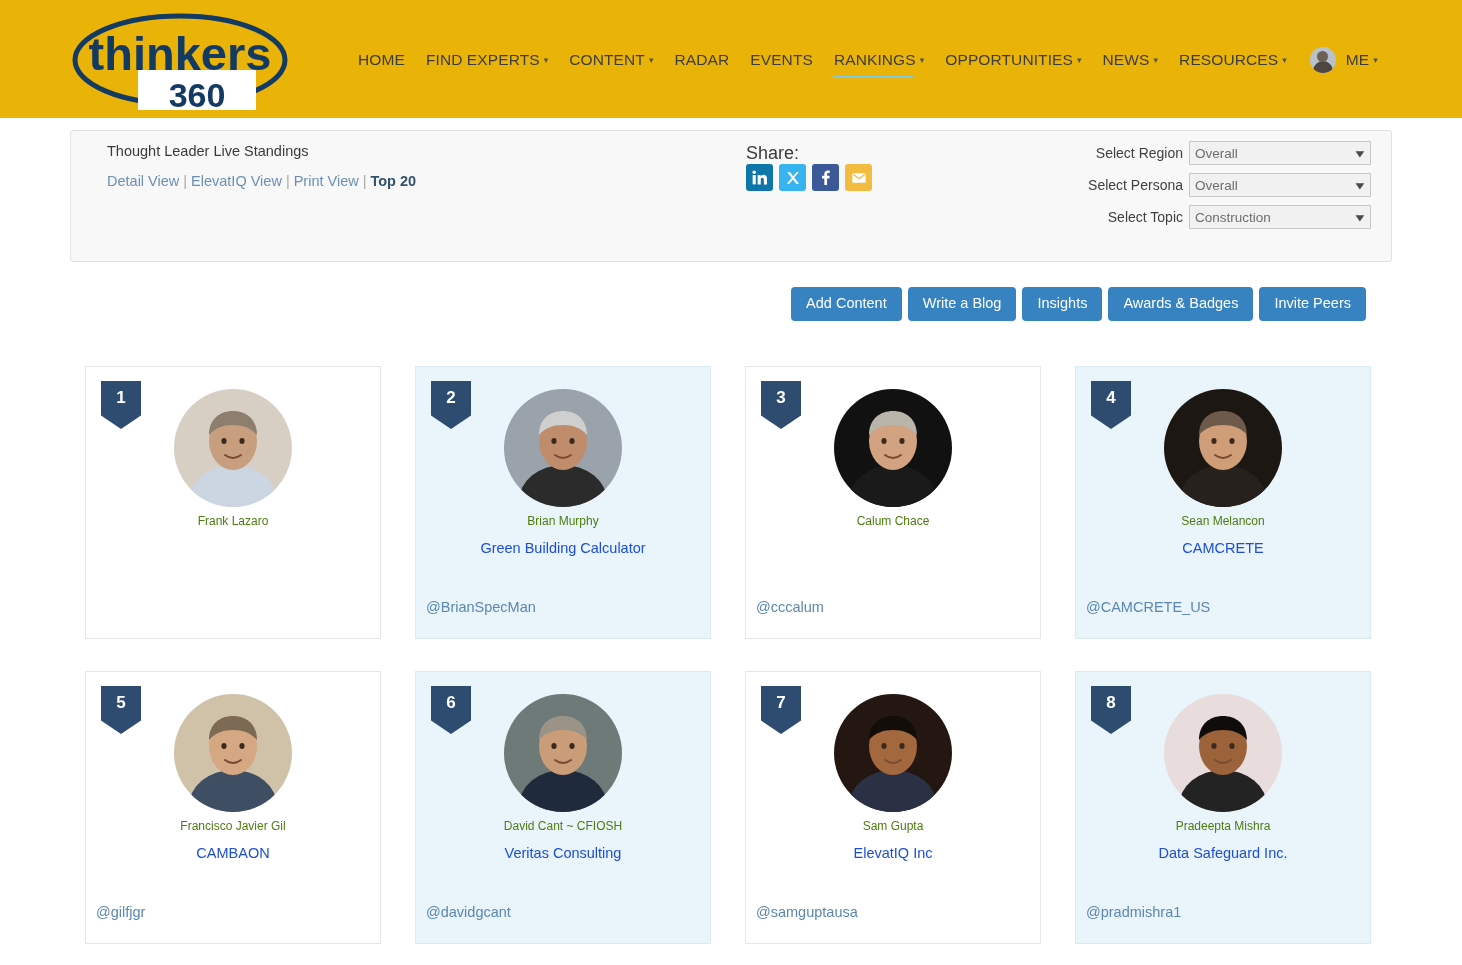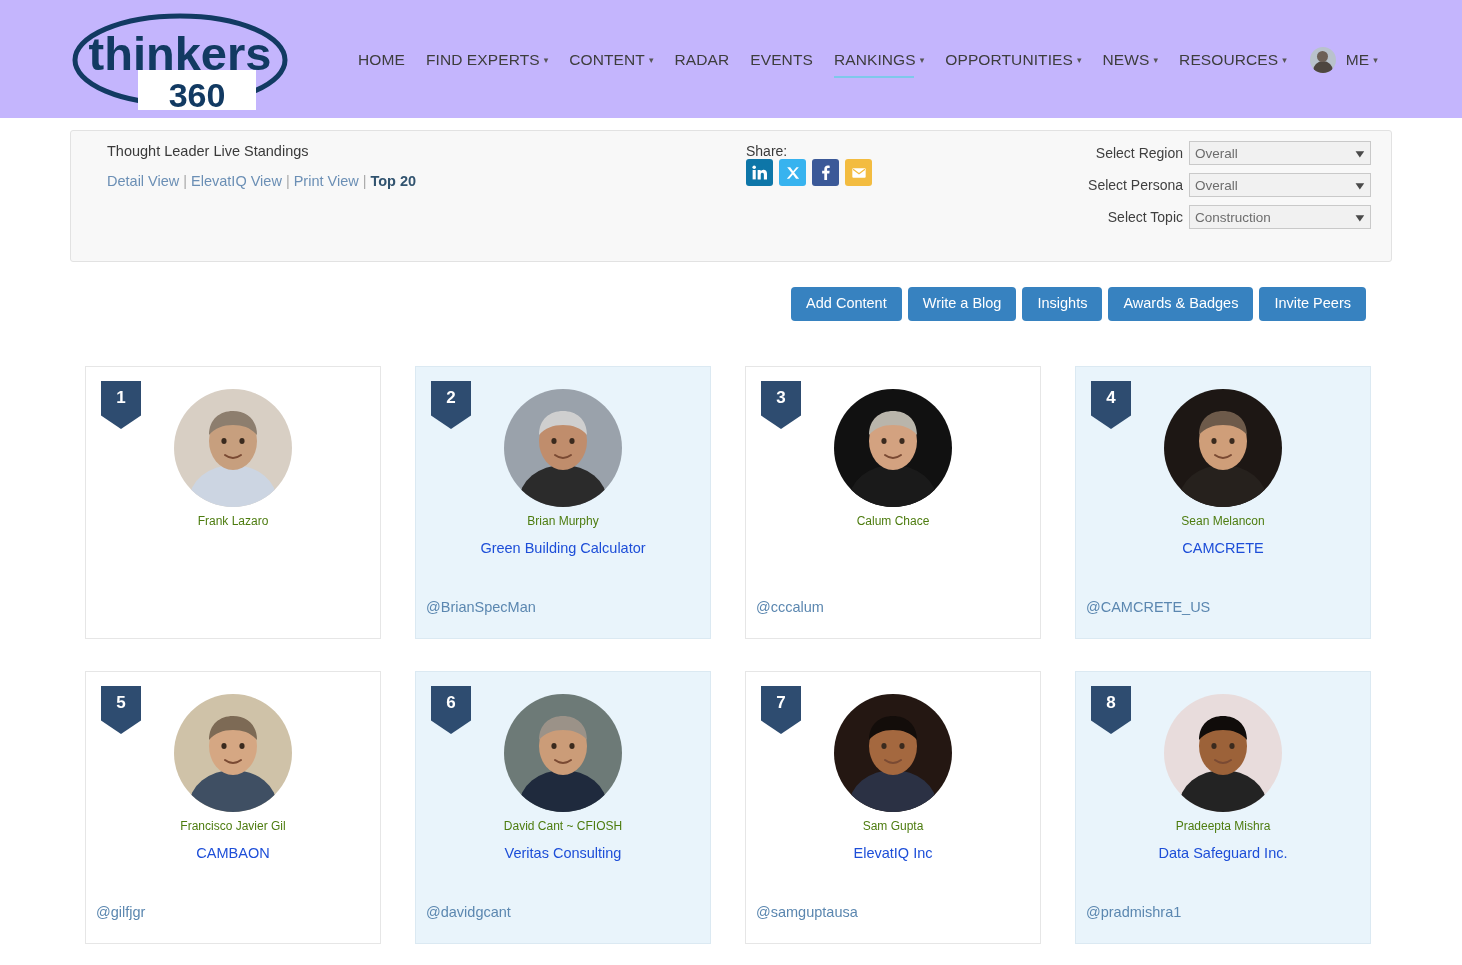--- a/index.html
+++ b/index.html
@@ -9,21 +9,21 @@
     width: 1462px; height: 965px;
     background: #ffffff;
     font-family: "Liberation Sans", sans-serif;
     overflow: hidden;
   }
 
   
   .header {
     position: relative;
     height: 118px;
-    background: #c4b5fd;
+    background: #eab308;
     display: flex;
     align-items: center;
     padding-left: 12px;
   }
   .logo-wrap {
     position: absolute;
     left: 68px;
     top: 8px;
     width: 230px;
     height: 105px;
@@ -127,21 +127,21 @@
     cursor: pointer;
   }
 
   .fp-share {
     position: absolute;
     left: 675px;
     top: 12px;
     width: 200px;
   }
   .share-label {
-    font-size: 14px;
+    font-size: 18px;
     color: #3a3a3a;
   }
   .share-icons { display: flex; gap: 6px; }
   .sicon {
     width: 27px; height: 27px;
     border-radius: 3px;
     display: flex;
     align-items: center;
     justify-content: center;
     cursor: pointer;

